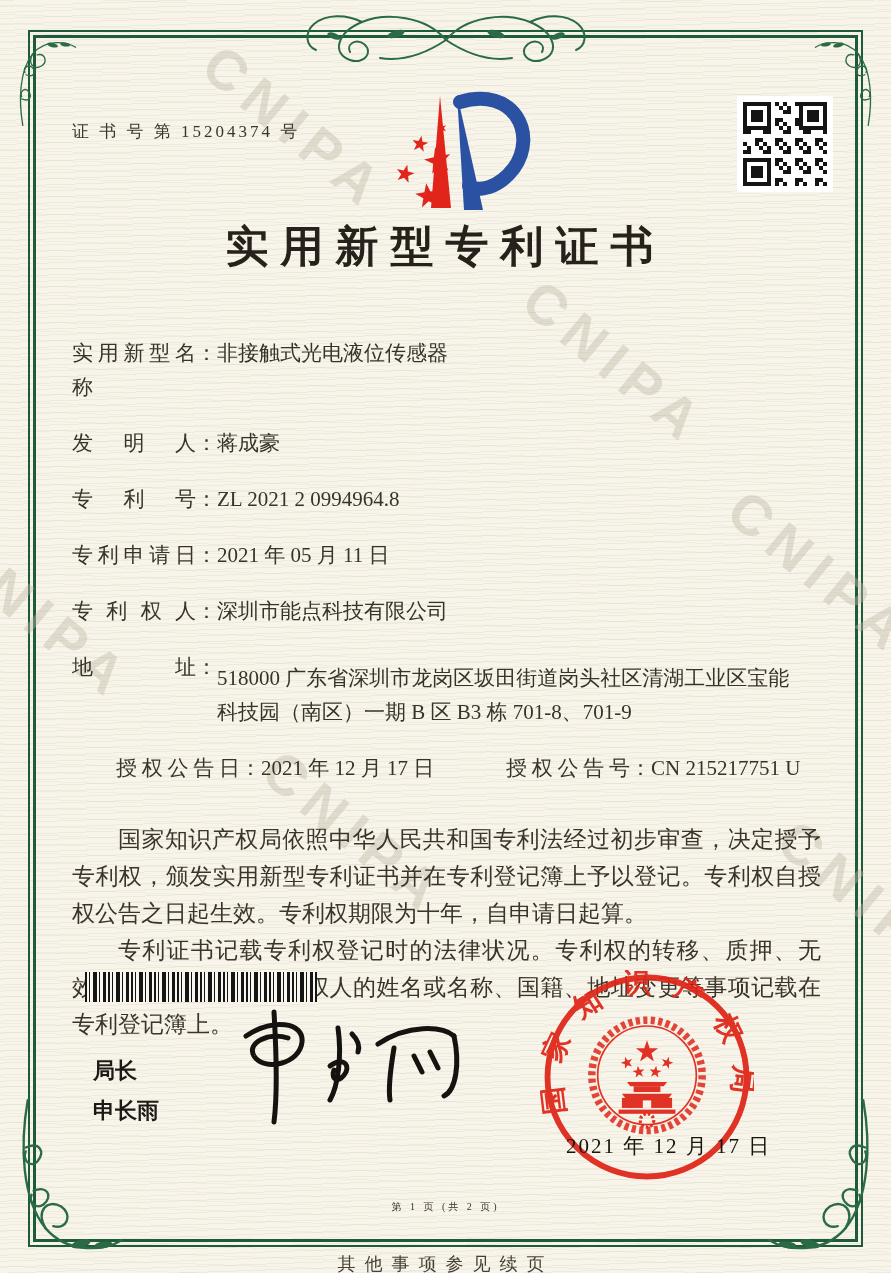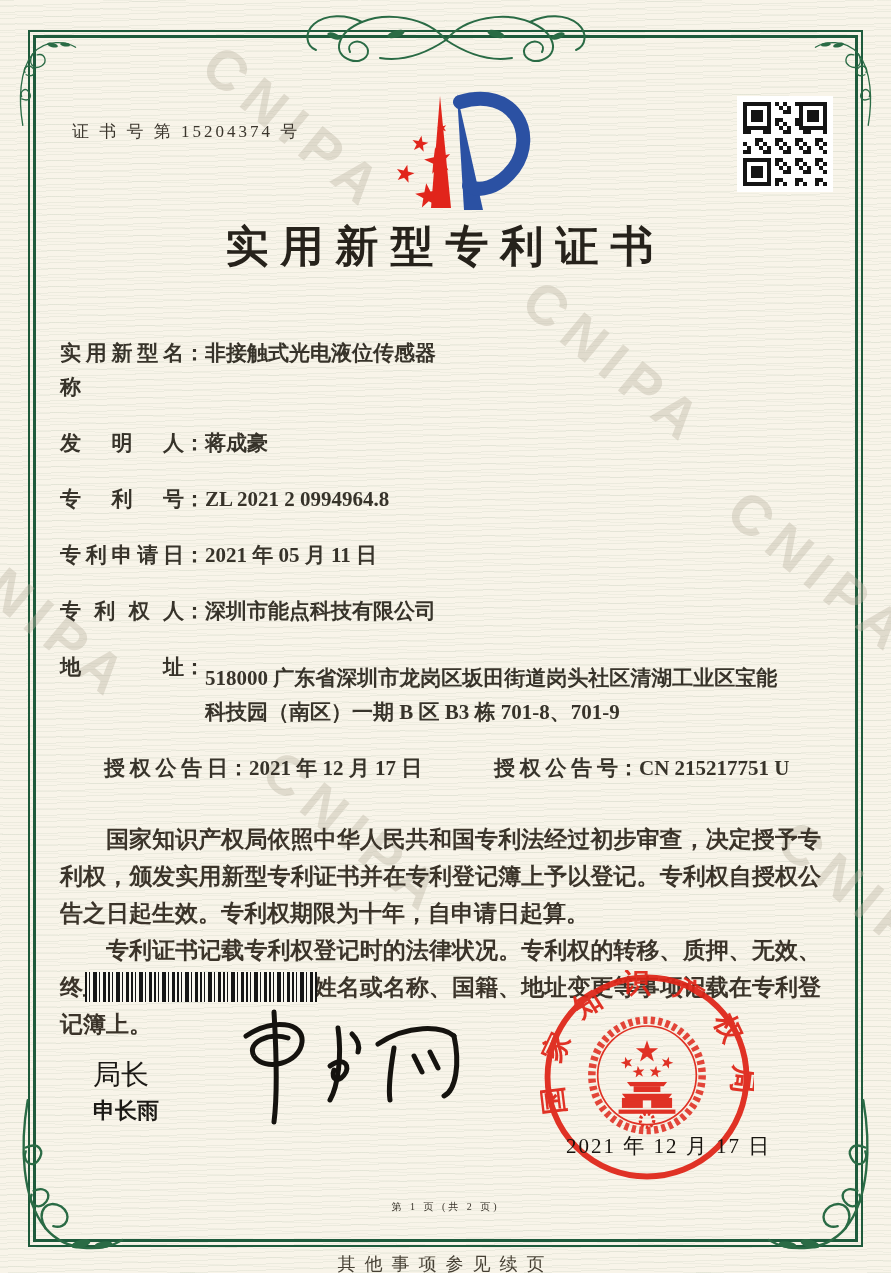--- a/index.html
+++ b/index.html
@@ -28,40 +28,40 @@
       transform:rotate(40deg);white-space:nowrap;pointer-events:none;}
   
   .cert-no{position:absolute;top:88px;left:72px;font-size:17px;letter-spacing:3px;color:#3a352c;margin-top:32px;}
   .qr{position:absolute;top:96px;left:737px;background:#fff;padding:6px;}
   .qr-grid{display:grid;grid-template-columns:repeat(21,4px);grid-auto-rows:4px;}
   .qr-grid .d{background:#141414;}
   .logo{position:absolute;top:86px;left:384px;}
   .title{position:absolute;top:218px;left:0;right:0;text-align:center;
          font-size:43px;font-weight:bold;letter-spacing:12px;color:#26221b;}
   
-  .content{position:absolute;top:336px;left:60px;right:70px;font-weight:bold;}
+  .content{position:absolute;top:336px;left:72px;right:70px;}
   .frow{display:flex;font-size:21px;line-height:34px;margin-bottom:22px;color:#37332a;}
   .f-label{display:inline-block;width:124px;flex:none;text-align:justify;text-align-last:justify;}
   .f-colon{flex:none;}
   .f-value{flex:1;}
   .addr .f-value{max-width:578px;margin-top:11px;}
   .grant-row{display:flex;font-size:21px;line-height:34px;color:#37332a;}
   .grant-pair{display:flex;}
   .grant-pair.first{width:390px;flex:none;margin-left:44px;}
   
   .paras{margin-top:36px;font-size:23px;line-height:37px;text-align:justify;color:#3b342a;}
   .paras p{margin:0;text-indent:2em;}
   
   .barcode{position:absolute;top:972px;left:85px;width:232px;height:30px;
     background:repeating-linear-gradient(90deg,
       #151515 0 2px,#f8f6ef 2px 4px,#151515 4px 5px,#f8f6ef 5px 8px,
       #151515 8px 12px,#f8f6ef 12px 14px,#151515 14px 15px,#f8f6ef 15px 18px,
       #151515 18px 21px,#f8f6ef 21px 23px);}
   .sig-title{position:absolute;top:1056px;left:93px;font-family:"Liberation Sans",sans-serif;
-             font-weight:normal;font-size:28px;color:#1c1a16;}
+             font-weight:bold;font-size:22px;color:#1c1a16;}
   .sig-name{position:absolute;top:1096px;left:93px;font-family:Liberation Mono, monospace;
             font-weight:bold;font-size:22px;color:#1c1a16;}
   .signature{position:absolute;top:1004px;left:218px;z-index:4;}
   .seal{position:absolute;top:970px;left:540px;z-index:3;opacity:.93;}
   .seal-date{position:absolute;top:1132px;left:566px;z-index:5;font-size:21px;
              letter-spacing:2px;color:#17140f;}
   .page-footer{position:absolute;top:1200px;left:0;right:0;text-align:center;
                font-size:10px;letter-spacing:3px;color:#3a352c;}
   .cont-note{position:absolute;top:1252px;left:0;right:0;text-align:center;
              font-size:18px;letter-spacing:9px;color:#464034;}

